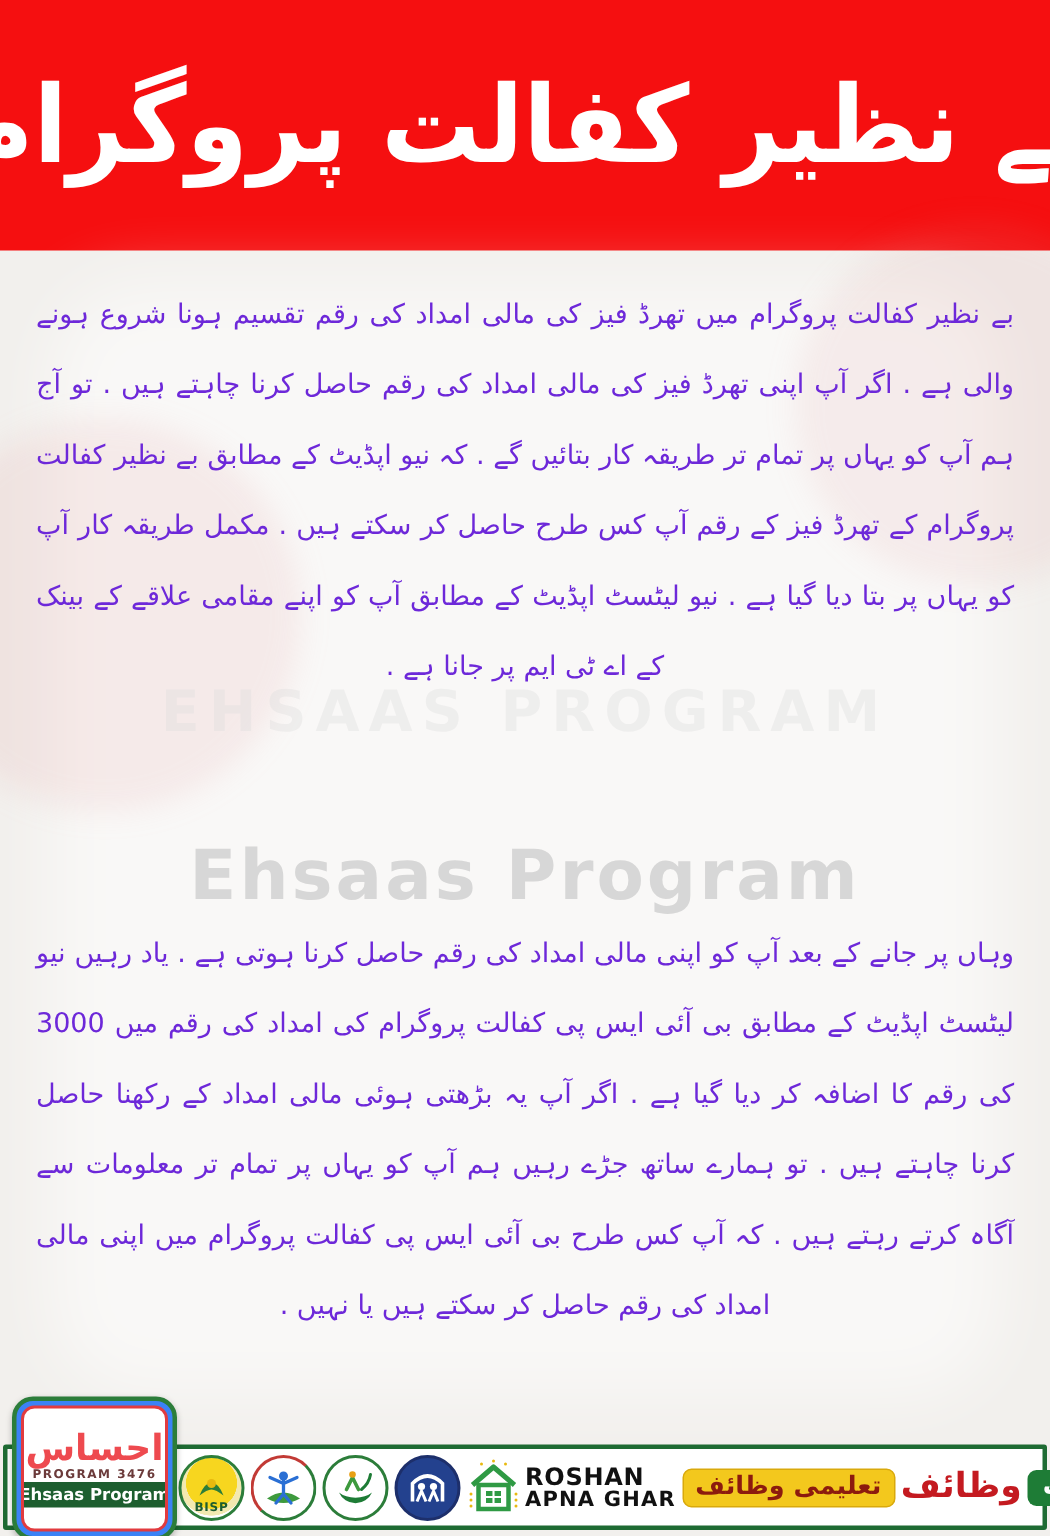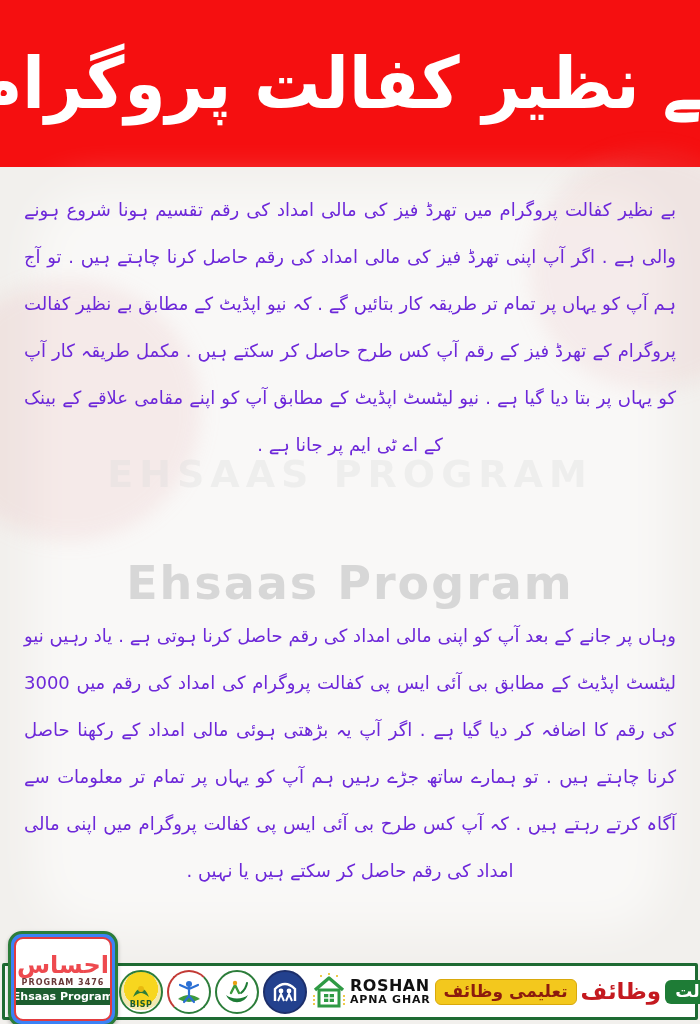--- a/index.html
+++ b/index.html
@@ -105,21 +105,21 @@
     font-size:8px; font-weight:bold; color:#1d5c2e; letter-spacing:0.5px;
   }
   .logo-welfare { border:2px solid; border-color:#c23a35 #2c7d3a #2c7d3a #c23a35; background:#ffffff; }
   .logo-crescent { border:2px solid #2c7d3a; background:#ffffff; }
   .logo-family { border:2px solid #1d2f6b; background:#23418e; }
 
   
   .roshan-group { display:flex; align-items:center; gap:3px; flex:0 0 auto; }
   .roshan-text { display:flex; flex-direction:column; line-height:1; }
   .roshan-line1 { font-size:16px; font-weight:bold; color:#111111; letter-spacing:0.5px; }
-  .roshan-line2 { font-size:11px; font-weight:bold; color:#111111; letter-spacing:0.8px; }
+  .roshan-line2 { font-size:14px; font-weight:bold; color:#111111; letter-spacing:0.8px; }
 
   
   .badge-yellow {
     flex:0 0 auto; background:#f3c81d; border:1px solid #d9a90c; border-radius:6px;
     padding:1px 8px 3px; font-size:17px; font-weight:bold; color:#8c1b0e;
     direction:rtl; white-space:nowrap;
   }
   .badge-green {
     flex:0 0 auto; background:#1e7c36; border-radius:6px;
     padding:1px 10px 3px; font-size:17px; font-weight:bold; color:#ffffff;

